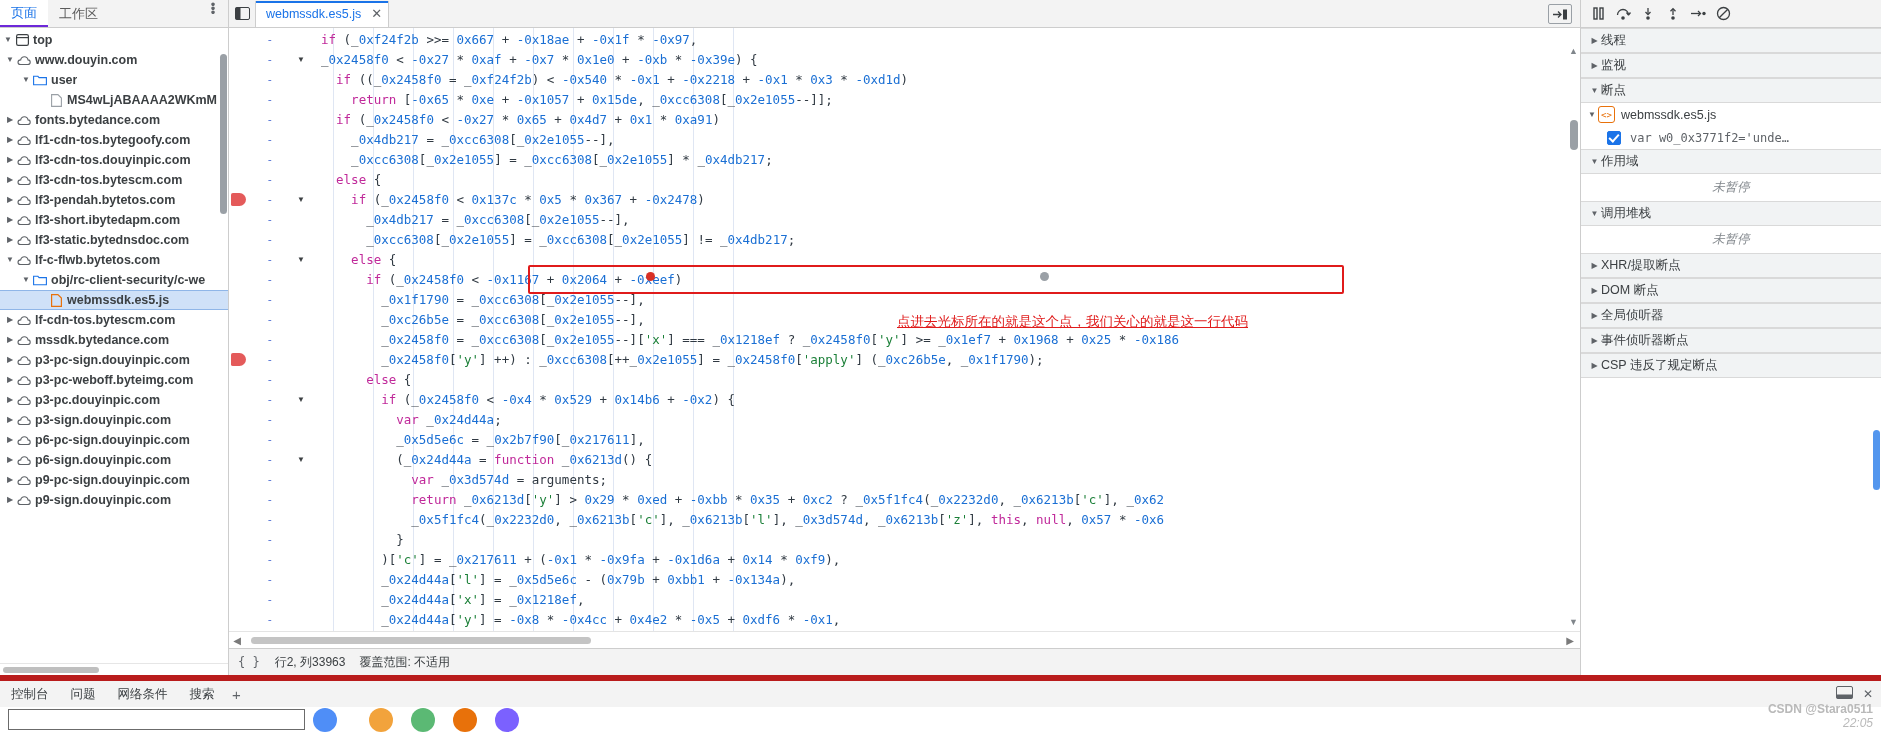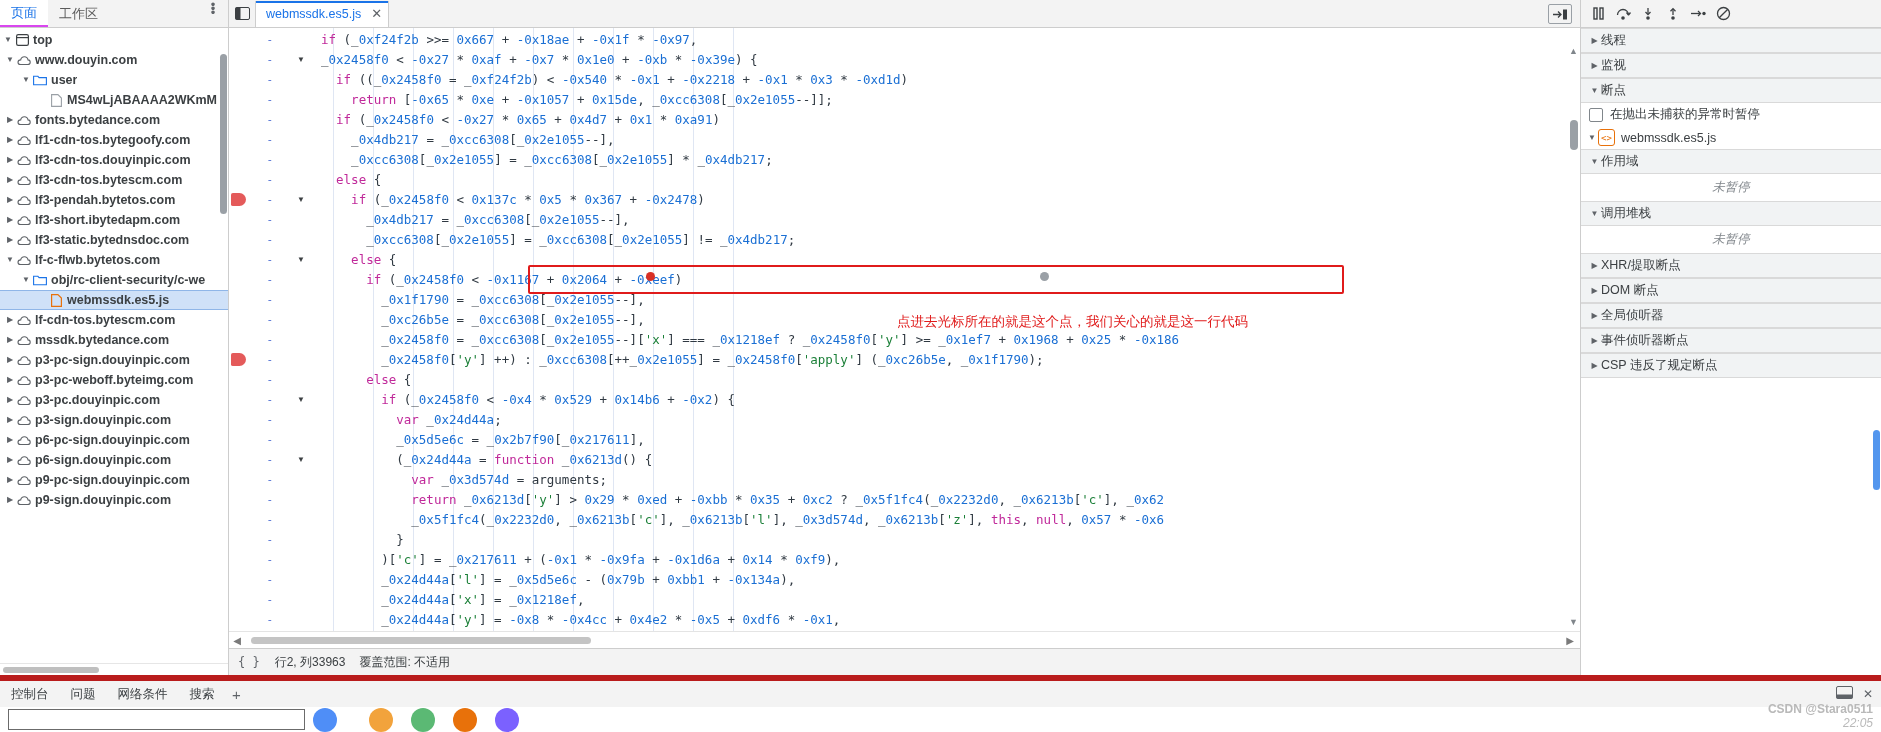--- a/index.html
+++ b/index.html
@@ -11,21 +11,21 @@
   }
   .app{position:relative;width:1881px;height:732px;display:flex;flex-direction:column;}
 
   
   .top{display:flex;height:705px;}
 
   
   .nav{width:228px;flex:0 0 228px;display:flex;flex-direction:column;border-right:1px solid #cdcdcd;background:#fff;}
   .nav-tabs{display:flex;align-items:center;height:27px;background:#f3f3f3;border-bottom:1px solid #cdcdcd;position:relative;}
   .nav-tab{padding:0 11px;height:26px;line-height:26px;font-size:13px;color:#5a5a5a;cursor:default;}
-  .nav-tab.active{background:#fff;color:#1a73e8;border-bottom:2px solid #d946ef;height:25px;line-height:25px;}
+  .nav-tab.active{background:#fff;color:#1a73e8;border-bottom:2px solid #6d28d9;height:25px;line-height:25px;}
   .nav-more{position:absolute;right:6px;top:3px;width:18px;height:20px;text-align:center;line-height:18px;color:#5f6368;font-size:14px;letter-spacing:0;}
   .nav-more span{display:block;line-height:4px;font-size:13px;}
 
   .tree{flex:1;overflow:hidden;position:relative;padding-top:2px;background:#fff;}
   .row{display:flex;align-items:center;height:20px;white-space:nowrap;font-size:12.5px;color:#3c4043;padding-left:2px;cursor:default;}
   .row.sel{background:#cfe1f8;border-top:1px solid #8fb6e8;border-bottom:1px solid #8fb6e8;height:18px;}
   .tw{width:12px;flex:0 0 12px;text-align:center;color:#5f6368;font-size:8px;line-height:20px;}
   .ico{width:16px;flex:0 0 16px;margin-right:3px;display:flex;align-items:center;justify-content:center;}
   .lbl{overflow:hidden;text-overflow:clip;font-weight:bold;}
   .ind1{padding-left:4px}.ind2{padding-left:20px}.ind3{padding-left:36px}
@@ -531,28 +531,28 @@
           </div>
           <div class="sec-head">
             <span class="tw">▶</span>
             <span>监视</span>
           </div>
           <div class="sec-head">
             <span class="tw">▼</span>
             <span>断点</span>
           </div>
           <div class="sec-body">
-            <div class="cbrow">
-              <span class="cb"></span>
-              <span>在抛出未捕获的异常时暂停</span>
-            </div>
             <div class="bp-file">
               <span class="tw">▼</span>
               <span class="jsico">&lt;&gt;</span>
               <span>webmssdk.es5.js</span>
+            </div>
+            <div class="bp-item">
+              <span class="cb on"></span>
+              <span style="margin-left: 2px;">var w0_0x3771f2='unde…</span>
             </div>
           </div>
           <div class="sec-head">
             <span class="tw">▼</span>
             <span>作用域</span>
           </div>
           <div class="not-paused">未暂停</div>
           <div class="sec-head">
             <span class="tw">▼</span>
             <span>调用堆栈</span>
@@ -603,18 +603,18 @@
   <div class="console-row">
     <div class="console-input"></div>
     <div class="cdot" style="background:#4f8ef7"></div>
     <div class="cdot" style="background:#f2a33c;margin-left:24px"></div>
     <div class="cdot" style="background:#5bb974;margin-left:10px"></div>
     <div class="cdot" style="background:#e8710a;margin-left:10px"></div>
     <div class="cdot" style="background:#7b61ff;margin-left:10px"></div>
   </div>
 
   <div class="redbox" id="annbox" style="left:528px;top:265px;width:812px;height:25px;"></div>
-  <div class="note" id="annnote" style="left:897px;top:313px;">点进去光标所在的就是这个点，我们关心的就是这一行代码</div>
+  <div class="note" id="annnote" style="left:897px;top:313px;text-decoration:underline;">点进去光标所在的就是这个点，我们关心的就是这一行代码</div>
   <div class="cursor-dot" style="left:646px;top:272px;"></div>
   <div class="cursor-dot grey" style="left:1040px;top:272px;"></div>
   <div class="wm" style="bottom:16px;font-weight:bold;">CSDN @Stara0511</div>
   <div class="wm" style="bottom:2px;font-style:italic;">22:05</div>
 </div>
 
 </body></html>

